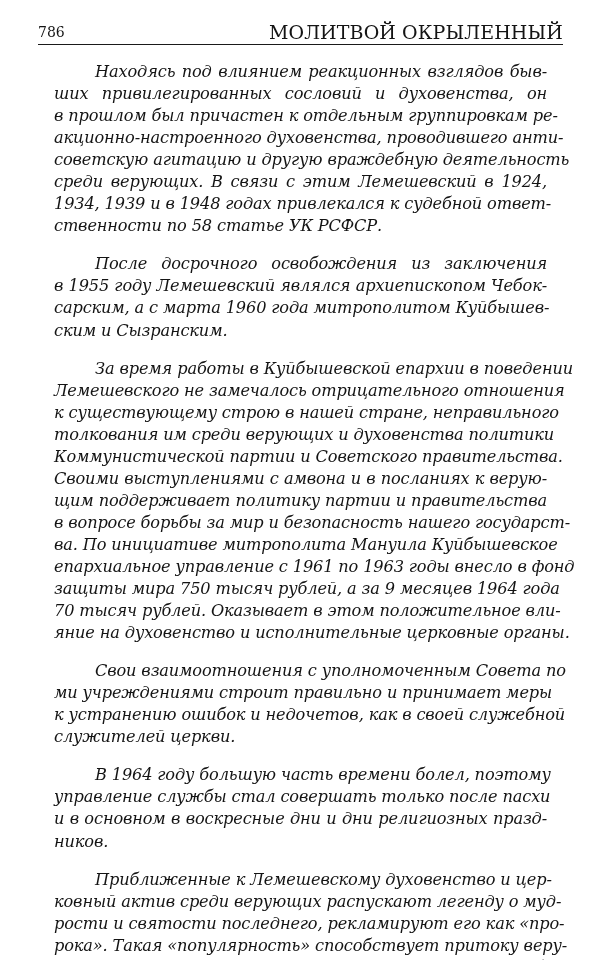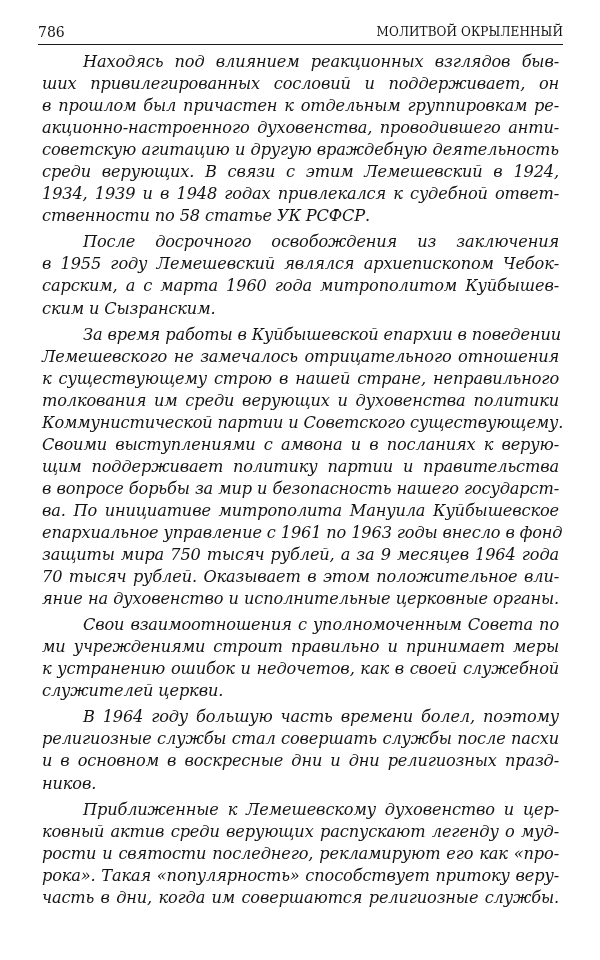--- a/index.html
+++ b/index.html
@@ -28,33 +28,33 @@
     font-size: 15px;
     line-height: 20px;
     height: 22px;
     padding-bottom: 2px;
     border-bottom: 1.5px solid #1a1a1a;
   }
   .page-number {
     font-size: 14px;
   }
   .book-title {
-    font-size: 12px;
+    font-size: 19px;
     letter-spacing: 0.1px;
   }
   .body-text {
     margin-top: 6px;
     font-family: "DejaVu Serif", "Liberation Serif", serif;
     font-style: italic;
     font-size: 16.2px;
     line-height: 22.05px;
     letter-spacing: -0.15px;
   }
   .para {
-    margin: 4px;
+    margin: 16px;
     text-align: justify;
     text-align-last: auto;
   }
   .line {
     display: block;
     text-align: justify;
     text-align-last: justify;
     white-space: nowrap;
     height: 22.05px;
     overflow: visible;
@@ -72,62 +72,62 @@
 <div class="page">
   <div class="running-head">
     <span class="page-number">786</span>
     <span class="book-title">МОЛИТВОЙ ОКРЫЛЕННЫЙ</span>
   </div>
 
   <div class="body-text">
 
     <div class="para">
       <span class="line indent">Находясь под влиянием реакционных взглядов быв-</span>
-      <span class="line">ших привилегированных сословий и поддерживает, он</span>
+      <span class="line">ших привилегированных сословий и духовенства, он</span>
       <span class="line">в прошлом был причастен к отдельным группировкам ре-</span>
       <span class="line">акционно-настроенного духовенства, проводившего анти-</span>
       <span class="line">советскую агитацию и другую враждебную деятельность</span>
       <span class="line">среди верующих. В связи с этим Лемешевский в 1924,</span>
       <span class="line">1934, 1939 и в 1948 годах привлекался к судебной ответ-</span>
       <span class="line last">ственности по 58 статье УК РСФСР.</span>
     </div>
 
     <div class="para">
       <span class="line indent">После досрочного освобождения из заключения</span>
       <span class="line">в 1955 году Лемешевский являлся архиепископом Чебок-</span>
       <span class="line">сарским, а с марта 1960 года митрополитом Куйбышев-</span>
       <span class="line last">ским и Сызранским.</span>
     </div>
 
     <div class="para">
       <span class="line indent">За время работы в Куйбышевской епархии в поведении</span>
       <span class="line">Лемешевского не замечалось отрицательного отношения</span>
       <span class="line">к существующему строю в нашей стране, неправильного</span>
       <span class="line">толкования им среди верующих и духовенства политики</span>
-      <span class="line">Коммунистической партии и Советского существующему.</span>
+      <span class="line">Коммунистической партии и Советского правительства.</span>
       <span class="line">Своими выступлениями с амвона и в посланиях к верую-</span>
       <span class="line">щим поддерживает политику партии и правительства</span>
       <span class="line">в вопросе борьбы за мир и безопасность нашего государст-</span>
       <span class="line">ва. По инициативе митрополита Мануила Куйбышевское</span>
       <span class="line">епархиальное управление с 1961 по 1963 годы внесло в фонд</span>
       <span class="line">защиты мира 750 тысяч рублей, а за 9 месяцев 1964 года</span>
       <span class="line">70 тысяч рублей. Оказывает в этом положительное вли-</span>
       <span class="line">яние на духовенство и исполнительные церковные органы.</span>
     </div>
 
     <div class="para">
       <span class="line indent">Свои взаимоотношения с уполномоченным Совета по</span>
       <span class="line">ми учреждениями строит правильно и принимает меры</span>
       <span class="line">к устранению ошибок и недочетов, как в своей служебной</span>
       <span class="line last">служителей церкви.</span>
     </div>
 
     <div class="para">
       <span class="line indent">В 1964 году большую часть времени болел, поэтому</span>
-      <span class="line">религиозные службы стал совершать службы после пасхи</span>
+      <span class="line">управление службы стал совершать только после пасхи</span>
       <span class="line">и в основном в воскресные дни и дни религиозных празд-</span>
       <span class="line last">ников.</span>
     </div>
 
     <div class="para">
       <span class="line indent">Приближенные к Лемешевскому духовенство и цер-</span>
       <span class="line">ковный актив среди верующих распускают легенду о муд-</span>
       <span class="line">рости и святости последнего, рекламируют его как «про-</span>
       <span class="line">рока». Такая «популярность» способствует притоку веру-</span>
       <span class="line">часть в дни, когда им совершаются религиозные службы.</span>

